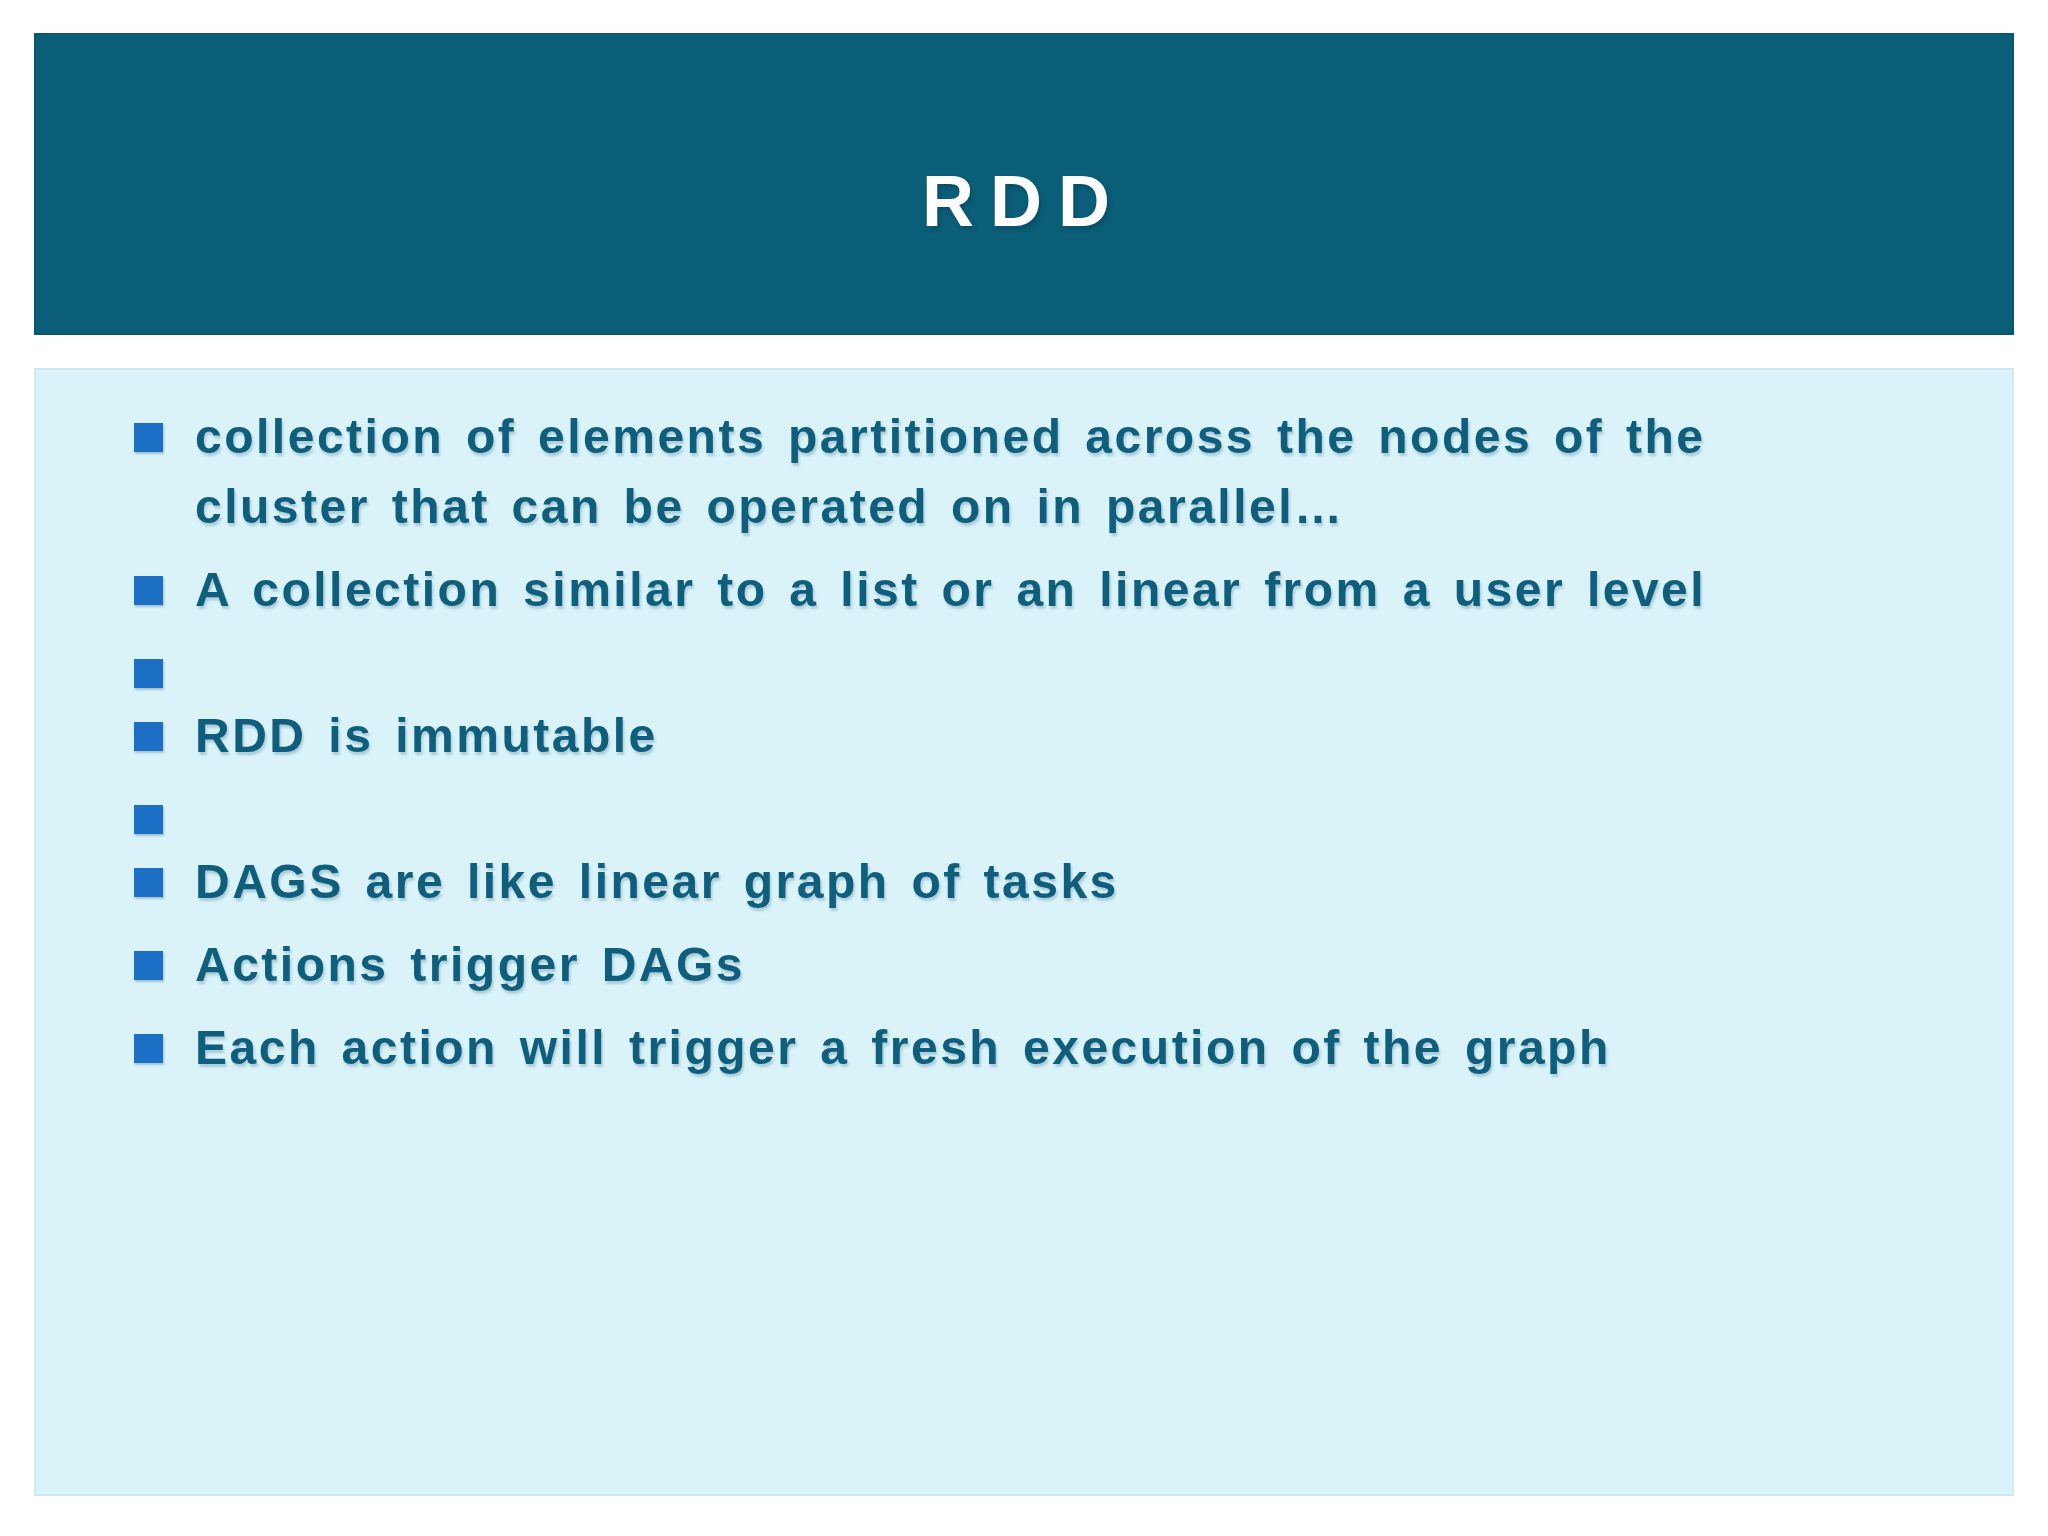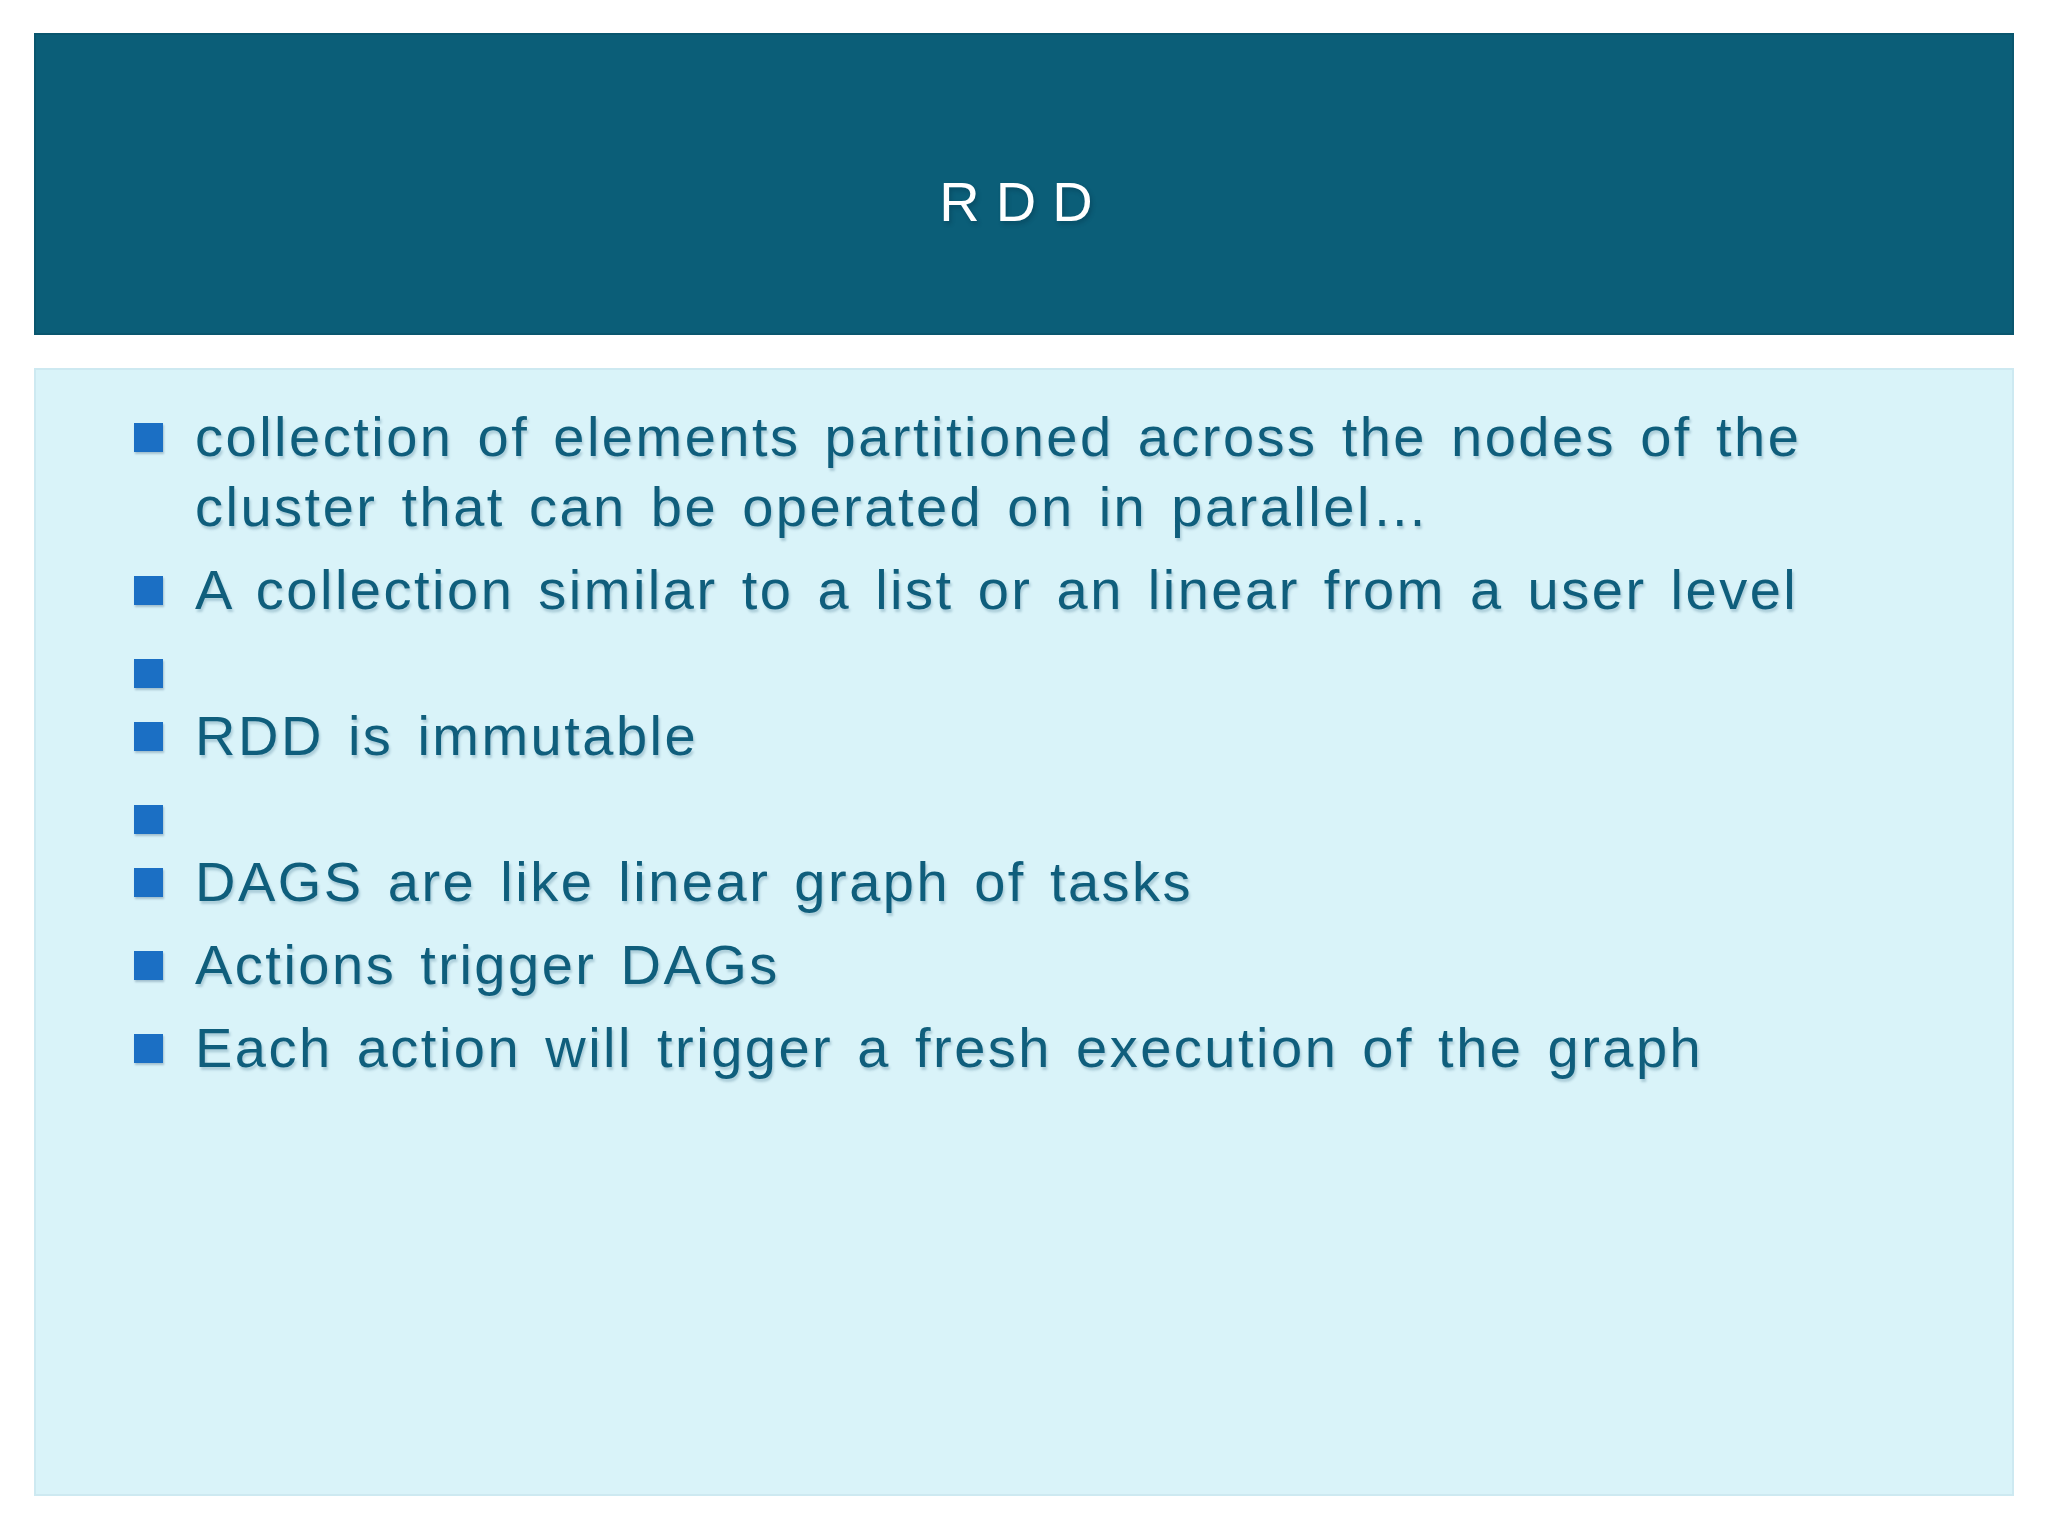--- a/index.html
+++ b/index.html
@@ -22,22 +22,22 @@
     top: 33px;
     height: 302px;
     background: var(--header_bg, #0B5E78);
     display: flex;
     align-items: center;
     justify-content: center;
     box-shadow: inset 0 0 0 2px rgba(0,30,45,0.12);
   }
   .slide-title {
     color: var(--title_color, #ffffff);
-    font-size: 56px;
-    font-weight: 400;
+    font-size: 72px;
+    font-weight: 700;
     letter-spacing: 16px;
     margin-top: 34px;
     text-shadow: 2px 3px 4px rgba(0, 40, 60, 0.30);
   }
   .body-panel {
     position: absolute;
     left: 34px;
     right: 34px;
     top: 368px;
     bottom: 40px;
@@ -59,22 +59,22 @@
   .bullet-square {
     flex: none;
     width: 29px;
     height: 29px;
     margin: 21px 32px 0 0;
     background: var(--bullet_color, #1B6FC4);
     box-shadow: 1px 2px 2px rgba(0, 40, 80, 0.25);
   }
   .bullet-text {
     color: var(--text_color, #0F5E7C);
-    font-size: 56px;
-    font-weight: 400;
+    font-size: 48px;
+    font-weight: 700;
     letter-spacing: 2.5px;
     word-spacing: 6px;
     line-height: 70px;
     text-shadow: 1.5px 2.5px 2.5px rgba(10, 70, 100, 0.22);
   }
   .bullet-line {
     display: block;
   }
 </style>
 </head>

